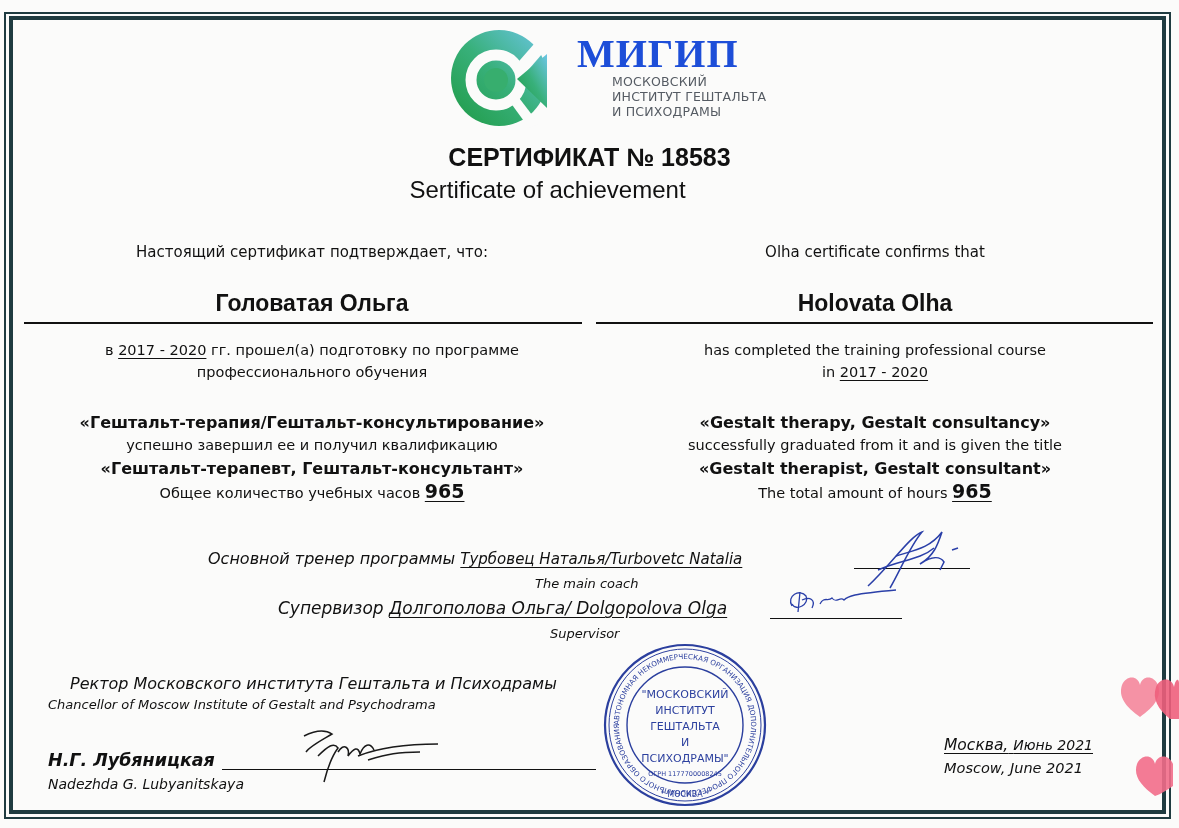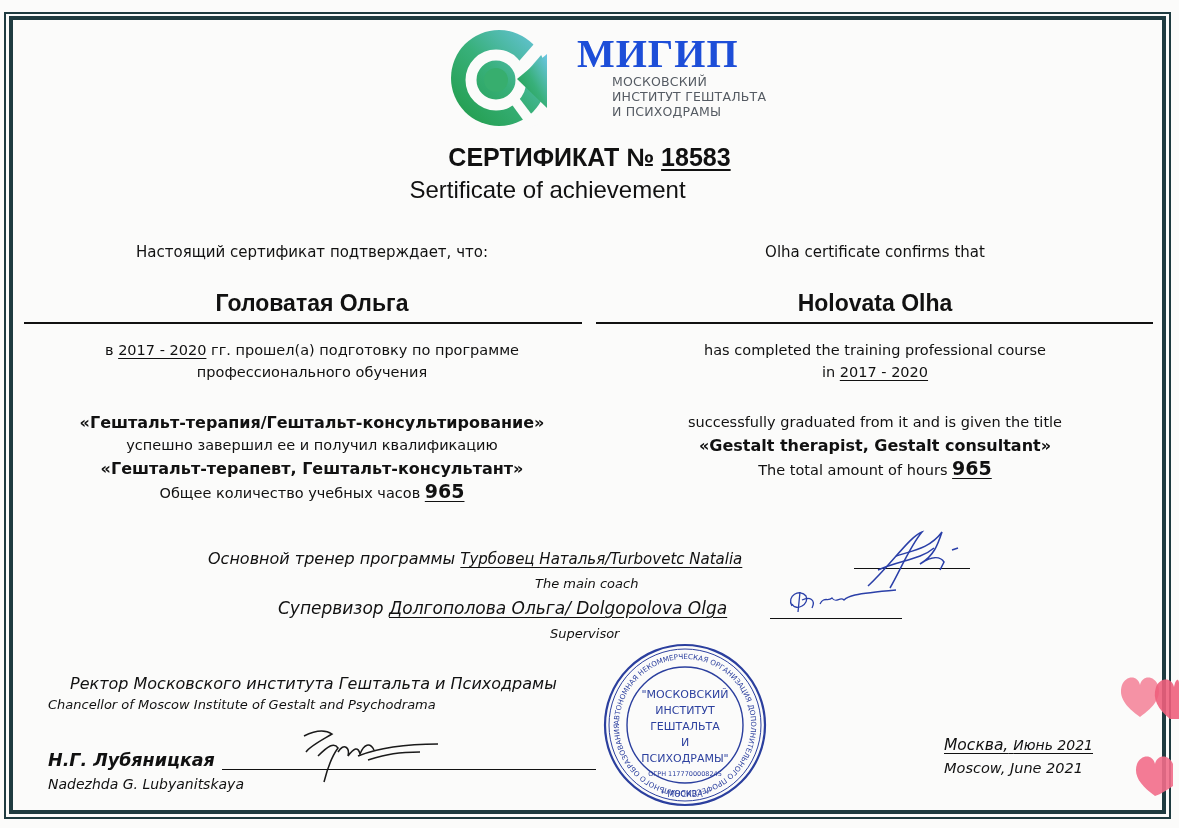--- a/index.html
+++ b/index.html
@@ -27,21 +27,21 @@
   }
   .logo-sub {
     left: 577px; top: 74px; font-size: 12.5px; line-height: 15px; color: #555b63;
     font-family: "DejaVu Sans", sans-serif; letter-spacing: 0.2px; margin-left: 35px;
   }
   
   .cert-title {
     left: 0; width: 1179px; top: 143px; text-align: center;
     font-size: 25px; font-weight: bold; font-family: "Liberation Sans", sans-serif;
   }
-  .cert-title .num { text-decoration: underline; text-decoration-thickness: 2px; text-underline-offset: 3px; }
+  .cert-title .num { text-decoration-thickness: 2px; text-underline-offset: 3px; }
   .cert-sub {
     left: 0; width: 1095px; top: 176px; text-align: center; font-size: 24px;
   }
   
   .col { position: absolute; text-align: center; font-family: "DejaVu Sans", sans-serif; }
   .col-left { left: 42px; width: 540px; }
   .col-right { left: 596px; width: 558px; }
   .confirm { top: 243px; font-size: 15px; }
   .name { top: 290px; font-size: 23px; font-weight: bold; font-family: "Liberation Sans", sans-serif; }
   .rule {
@@ -139,20 +139,21 @@
 <div class="col col-right name">Holovata Olha</div>
 <div class="rule rule-right"></div>
 <div class="col col-right p1 line">
   <div>has completed the training professional course</div>
   <div>
     <span>in</span>
     <span class="ul">2017 - 2020</span>
   </div>
 </div>
 <div class="col col-right prog line">
+  <div class="bold">«Gestalt therapy, Gestalt consultancy»</div>
   <div>successfully graduated from it and is given the title</div>
   <div class="bold">«Gestalt therapist, Gestalt consultant»</div>
   <div>
     <span>The total amount of hours</span>
     <span class="hours">965</span>
   </div>
 </div>
 
 <div class="abs it coach-line">
   <span>Основной тренер программы</span>

